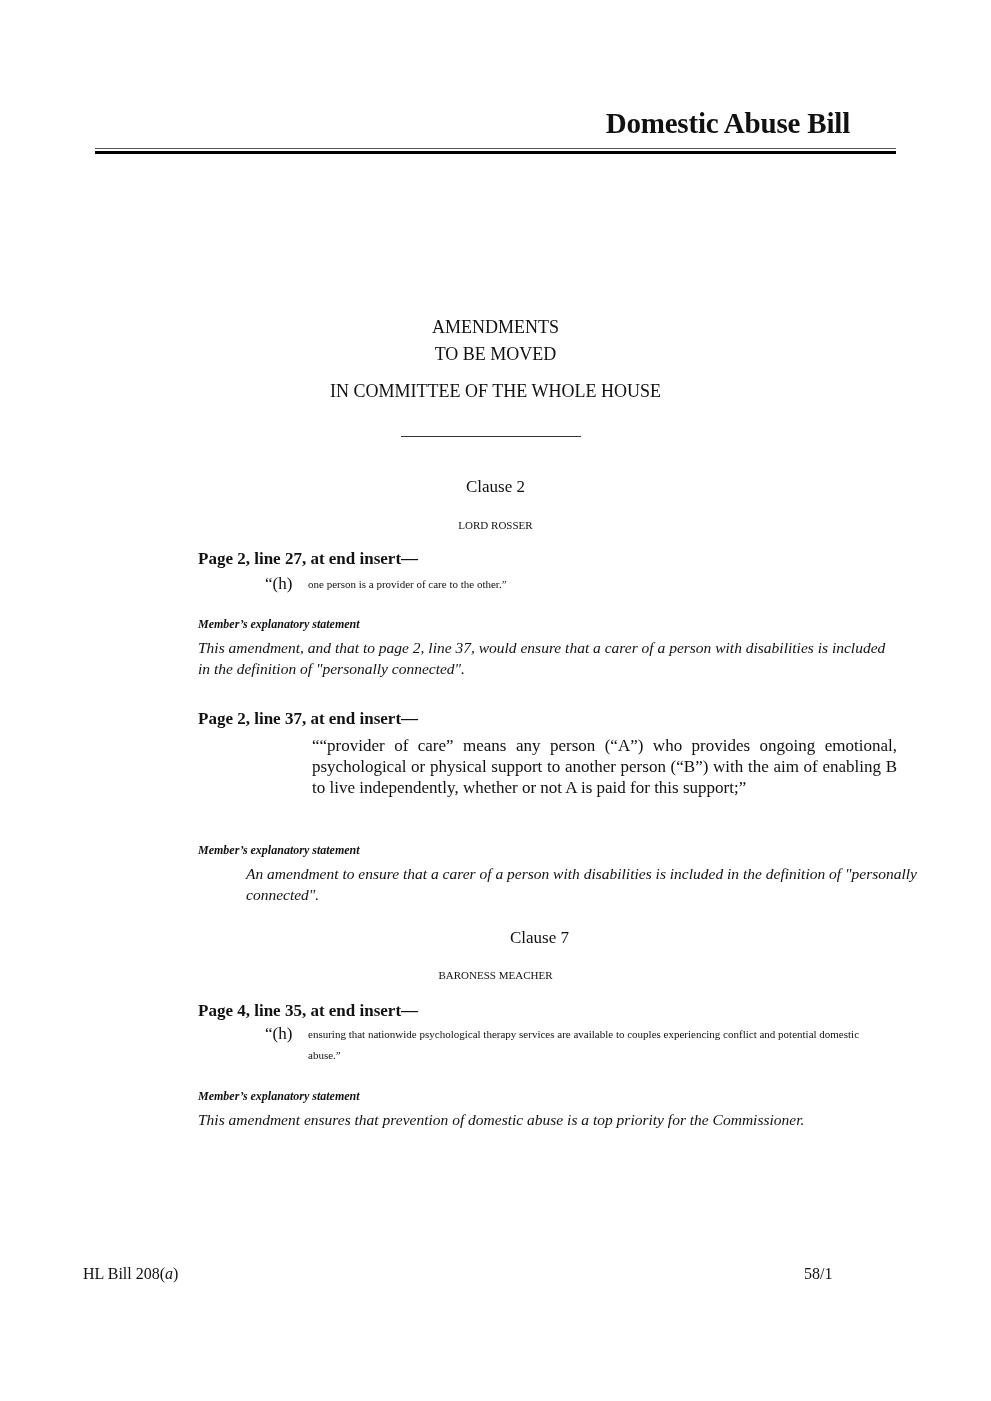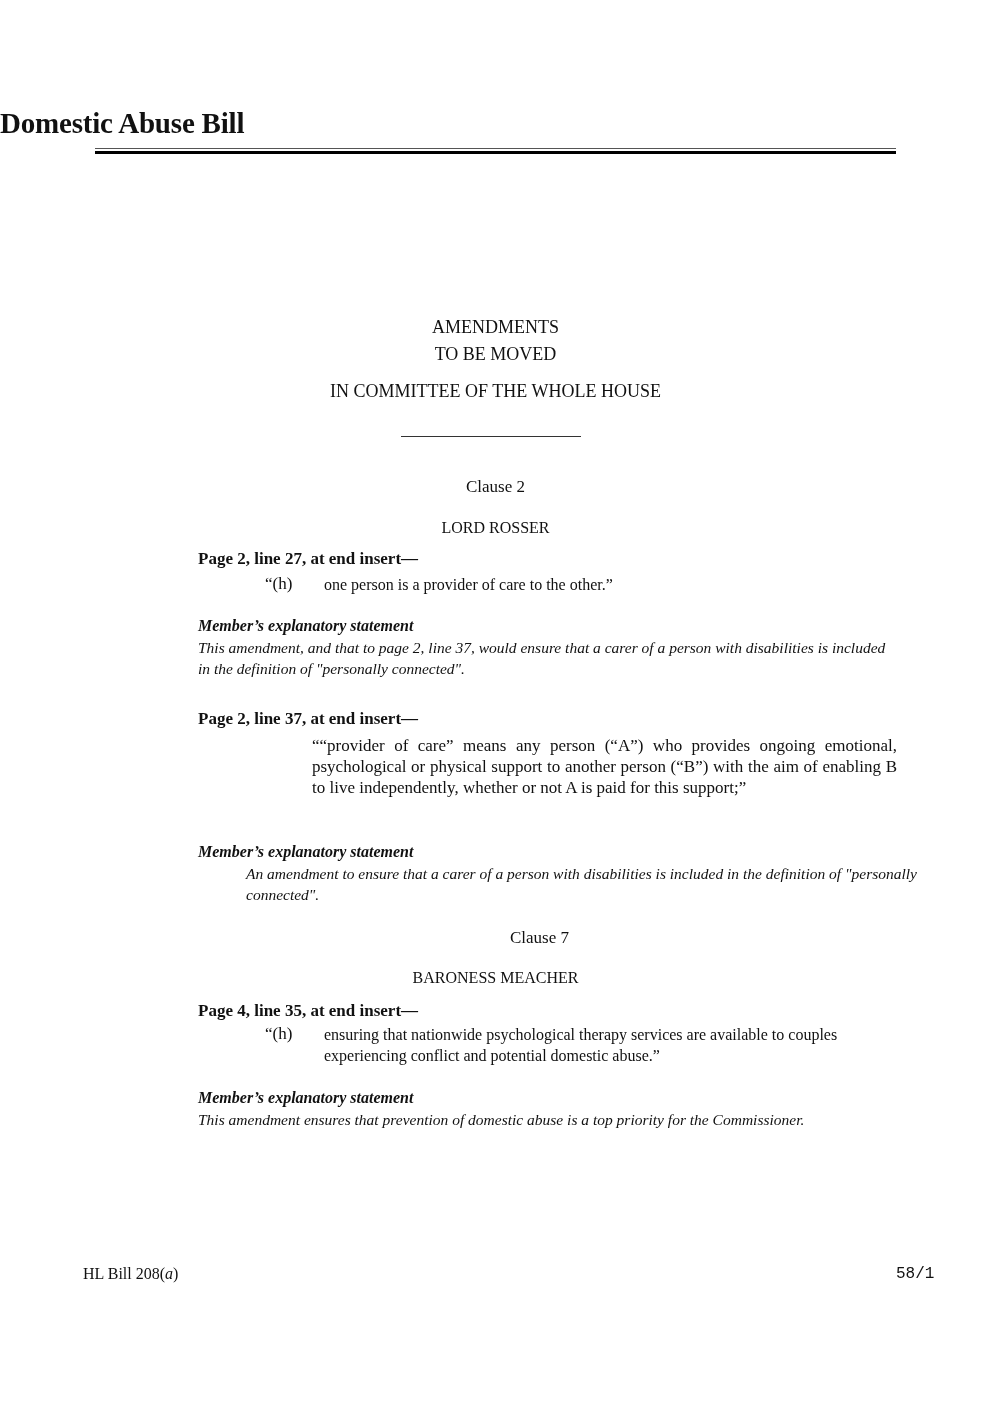--- a/index.html
+++ b/index.html
@@ -1,31 +1,31 @@
 <!DOCTYPE html>
 <html><head>
 <meta charset="utf-8">
 <style>
   html, body { margin: 0; padding: 0; background: #ffffff; }
   body { width: 991px; height: 1401px; position: relative; overflow: hidden;
          font-family: "Liberation Serif", "DejaVu Serif", serif; color: #111; }
   .abs { position: absolute; }
-  .title { left: 0; width: 850px; top: 107px; text-align: left; font-size: 29px; font-weight: bold; letter-spacing: -0.2px; }
+  .title { left: 0; width: 850px; top: 107px; text-align: right; font-size: 29px; font-weight: bold; letter-spacing: -0.2px; }
   .rule-thin { left: 95px; width: 801px; top: 148px; height: 1px; background: #555; }
   .rule-thick { left: 95px; width: 801px; top: 151px; height: 3px; background: #000; }
   .center { left: 0; width: 991px; text-align: center; font-size: 18px; }
   .short-rule { left: 401px; width: 180px; top: 436px; height: 1px; background: #333; }
   .clause { font-weight: normal; font-size: 17px; }
-  .member { font-size: 16px; }
+  .member { font-size: 11px; }
   .body-line { left: 198px; font-size: 17px; white-space: nowrap; font-weight: bold; }
   .quote-h { font-size: 17px; white-space: nowrap; }
   .para-label { left: 265px; font-size: 17px; }
-  .para-text { left: 324px; width: 585px; font-size: 16px; line-height: 21px; }
+  .para-text { left: 308px; width: 585px; font-size: 11px; line-height: 21px; }
   .block-text { left: 312px; width: 585px; font-size: 17px; line-height: 21px; text-align: justify; }
-  .stmt-head { left: 198px; font-size: 16px; font-weight: bold; font-style: italic; }
+  .stmt-head { left: 198px; font-size: 12px; font-weight: bold; font-style: italic; }
   .stmt-body { left: 198px; width: 700px; font-size: 15.5px; font-style: italic; line-height: 21px; }
   .footer { top: 1265px; font-size: 16px; }
 </style>
 </head>
 <body>
 
 <div class="abs title">Domestic Abuse Bill</div>
 <div class="abs rule-thin"></div>
 <div class="abs rule-thick"></div>
 
@@ -51,13 +51,13 @@
 <div class="abs center clause" style="top:928px;padding-left:44px;">Clause 7</div>
 <div class="abs center member" style="top:969px;">BARONESS MEACHER</div>
 
 <div class="abs body-line" style="top:1001px;">Page 4, line 35, at end insert—</div>
 <div class="abs quote-h para-label" style="top:1024px;">“(h)</div>
 <div class="abs para-text" style="top:1024px;">ensuring that nationwide psychological therapy services are available to couples experiencing conflict and potential domestic abuse.”</div>
 <div class="abs stmt-head" style="top:1089px;">Member’s explanatory statement</div>
 <div class="abs stmt-body" style="top:1109px; width:620px;">This amendment ensures that prevention of domestic abuse is a top priority for the Commissioner.</div>
 
 <div class="abs footer" style="left:83px;"><span>HL Bill 208(</span><i>a</i><span>)</span></div>
-<div class="abs footer" style="left:896px;font-family:Liberation Mono, monospace;">58/1</div>
+<div class="abs footer" style="left:804px;">58/1</div>
 
 </body></html>

